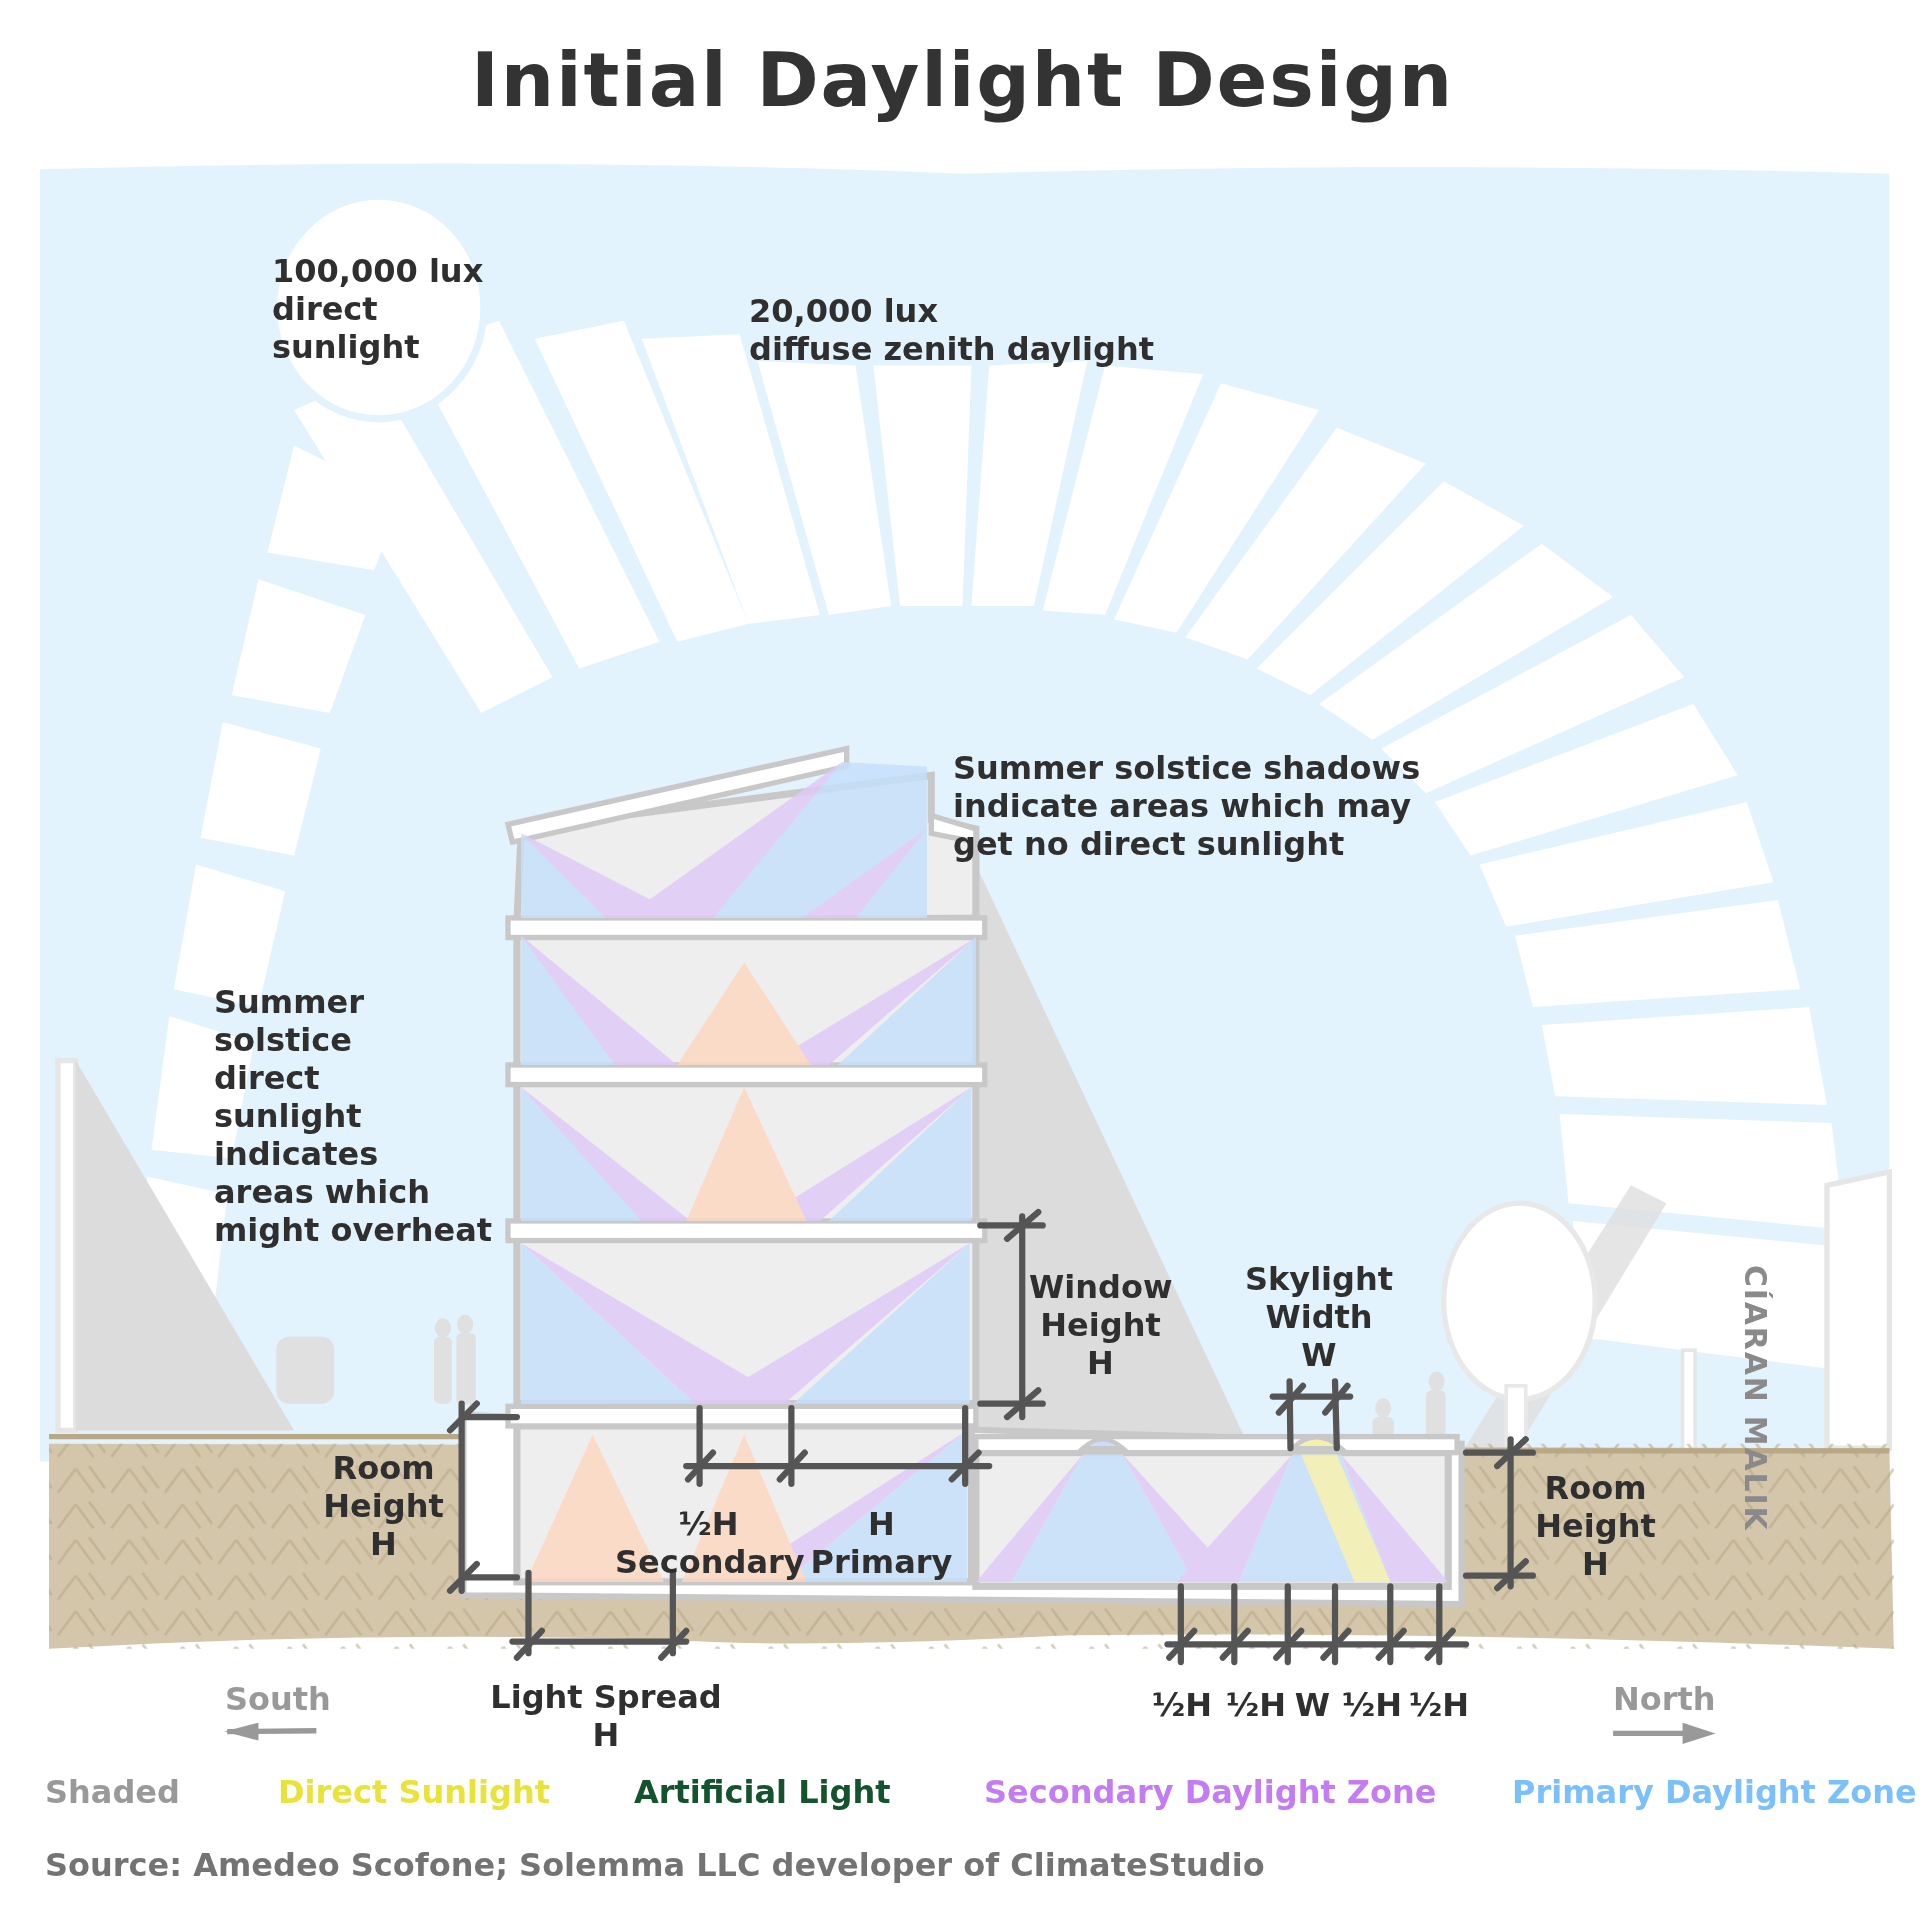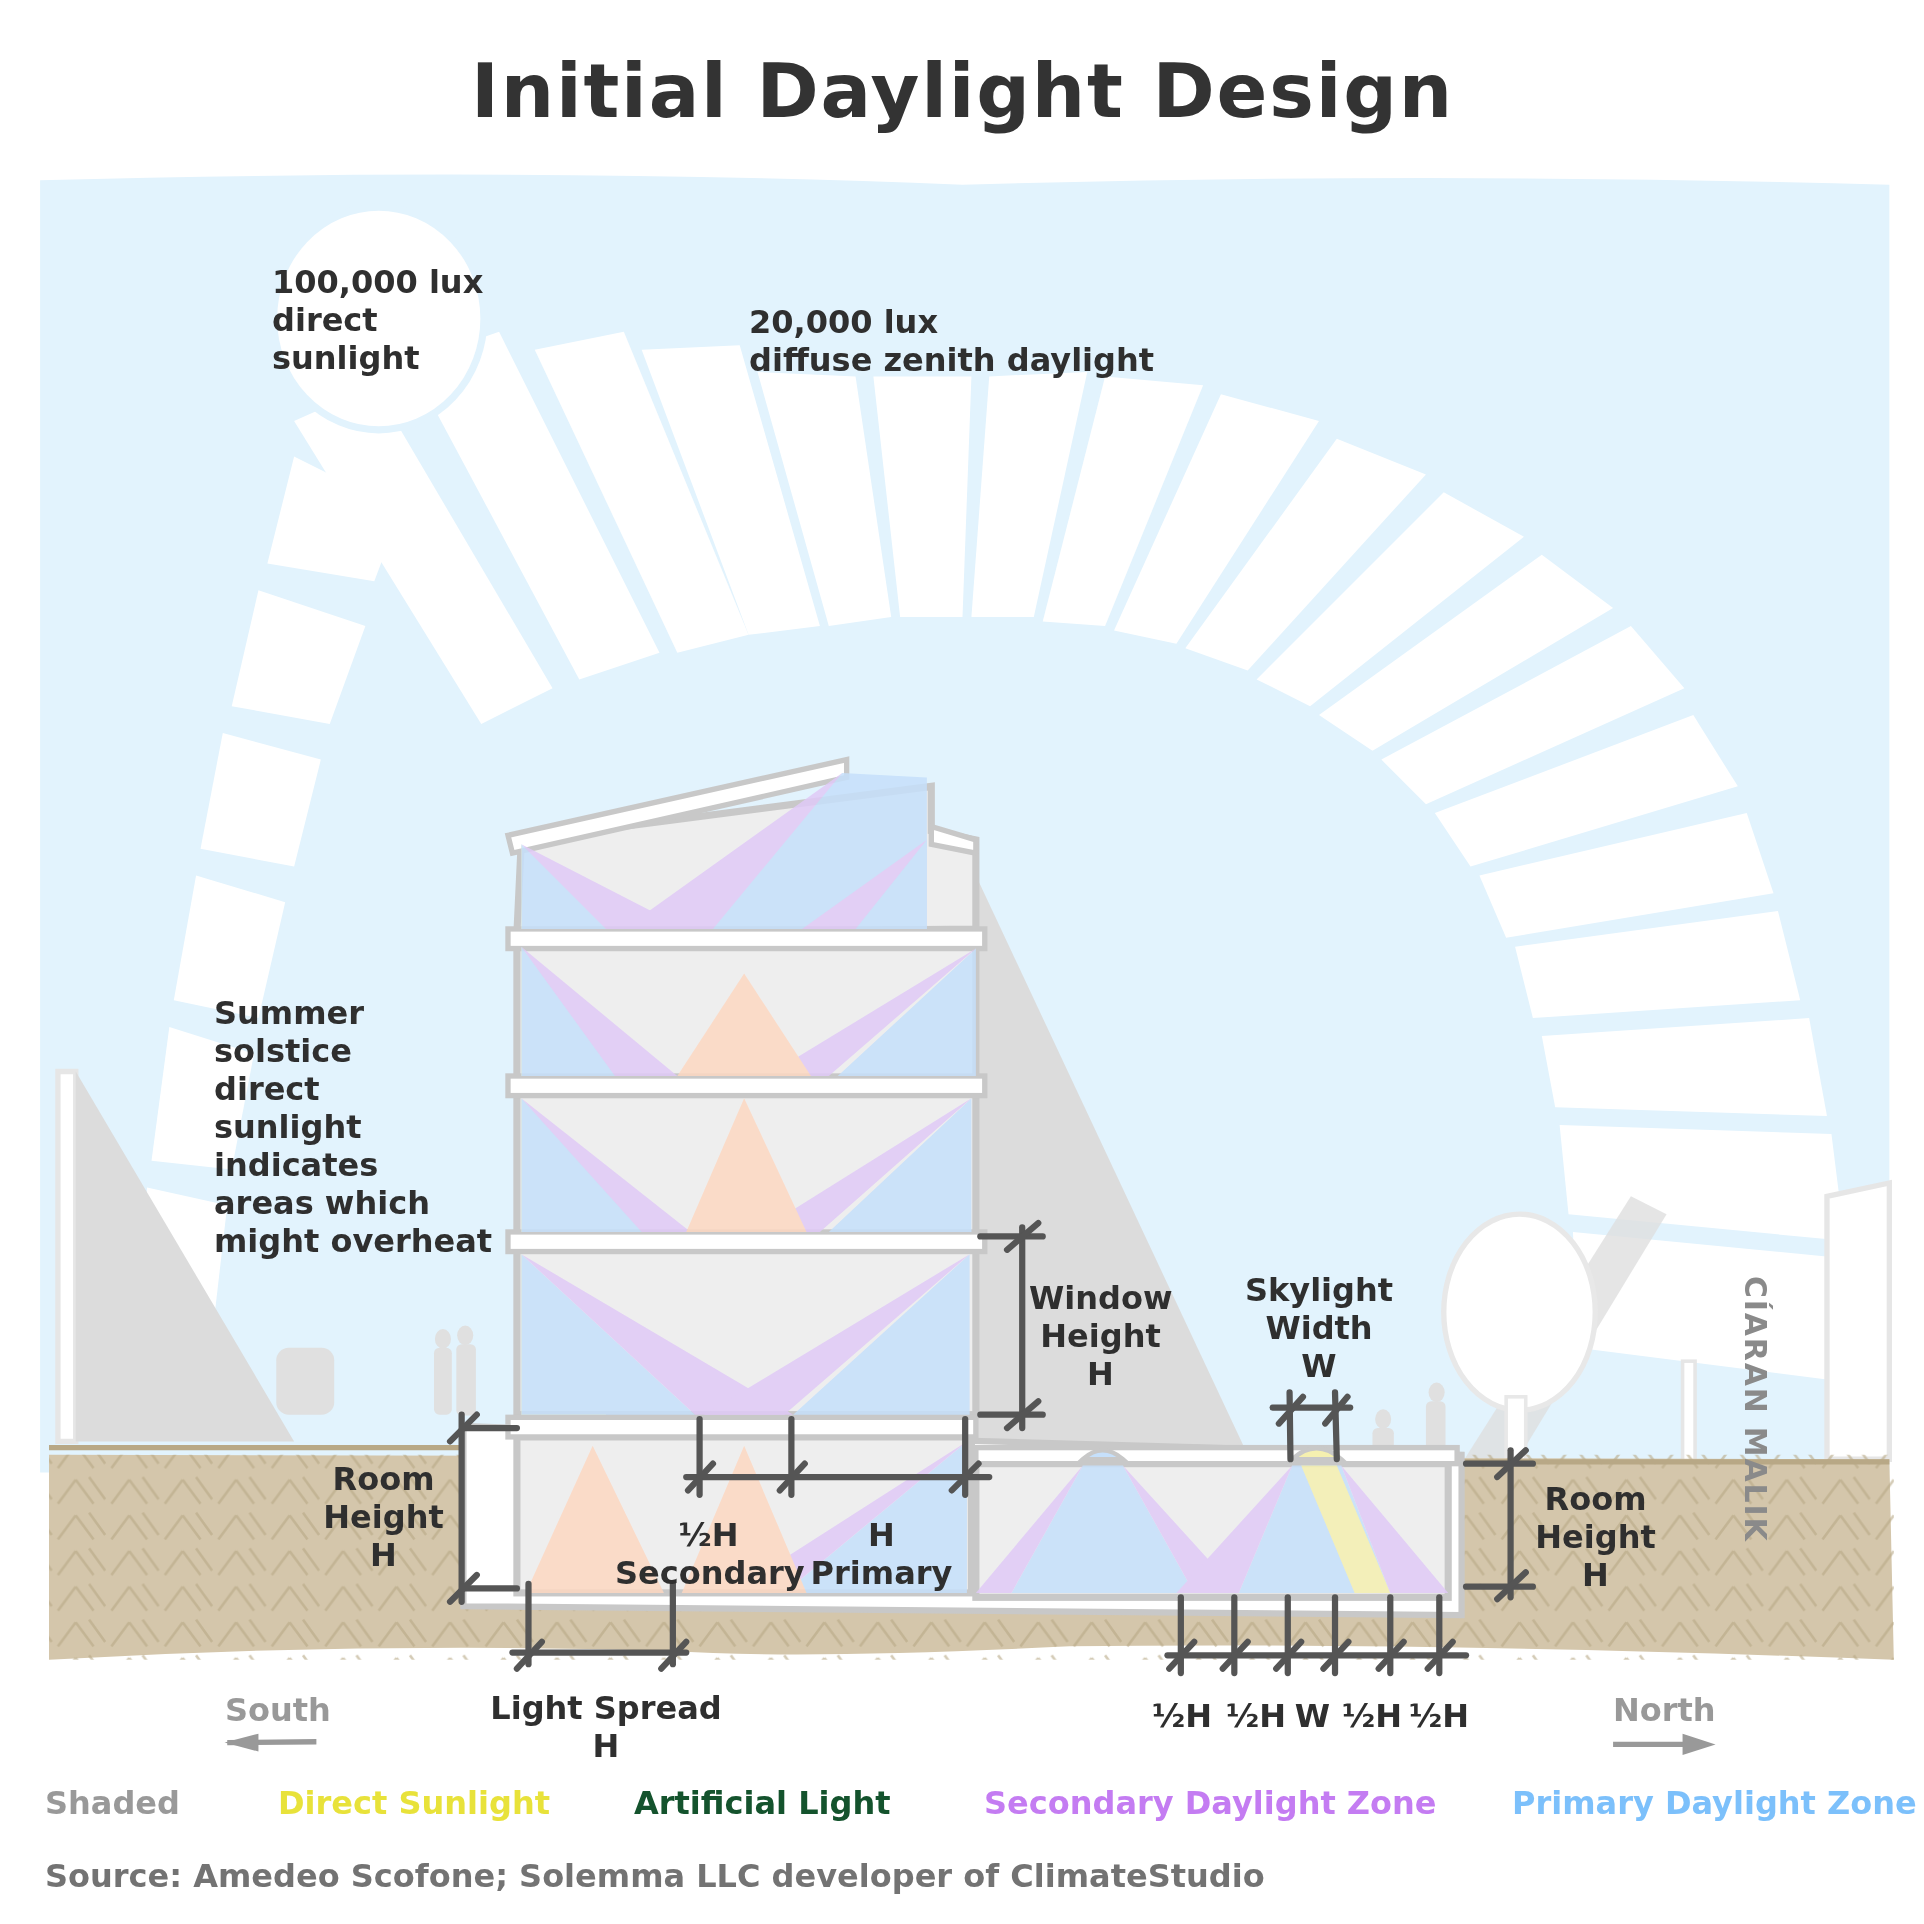--- a/index.html
+++ b/index.html
@@ -1,18 +1,18 @@
 <!DOCTYPE html>
 <html style="font-size:14.3px"><head>
 <meta charset="utf-8">
 <style>
   html, body { margin: 0; padding: 0; background: #ffffff; }
   body { width: 1925px; height: 1925px; position: relative; overflow: hidden;
          font-family: "DejaVu Sans", "Liberation Sans", sans-serif; color: #333333; }
-  #stage { position: absolute; left: 0; top: 11px; width: 1925px; height: 1433px; }
+  #stage { position: absolute; left: 0; top: 0; width: 1925px; height: 1433px; }
   .title { position: absolute; left: 0; width: 1925px; top: 36px; text-align: center;
            font-size: 75px; font-weight: bold; color: #333333; letter-spacing: 1.8px; }
   .label { position: absolute; font-size: 32px; line-height: 38px;
            color: #2f2f2f; font-weight: bold; white-space: pre-line; }
   .dim { position: absolute; text-align: center; font-size: 32px; line-height: 38px;
          color: #2f2f2f; font-weight: bold; white-space: pre-line; margin-top: 12px; }
   .compass { position: absolute; font-size: 32px; font-weight: bold; color: #999999; }
   .legend { position: absolute; top: 1773px; font-size: 32px; font-weight: bold; }
   .source { position: absolute; left: 45px; top: 1846px; font-size: 32px; font-weight: bold; color: #737373; }
   .signature { position: absolute; left: 1773px; top: 1265px; font-size: 30px; font-weight: bold;
@@ -224,20 +224,23 @@
   </svg>
 
   <div class="title">Initial Daylight Design</div>
 
   <div class="label" style="left:272px; top:252px; width:214px;">100,000 lux
 direct
 sunlight</div>
   <div class="label" style="left:749px; top:292px; width:446px;">20,000 lux
 diffuse zenith daylight</div>
 
+  <div class="label" style="left:953px; top:749px; width:499px;">Summer solstice shadows
+indicate areas which may
+get no direct sunlight</div>
   <div class="label" style="left:214px; top:983px; width:294px;">Summer
 solstice
 direct
 sunlight
 indicates
 areas which
 might overheat</div>
 
   <div class="dim" style="left:1029px; top:1256px; width:143px;">Window
 Height

